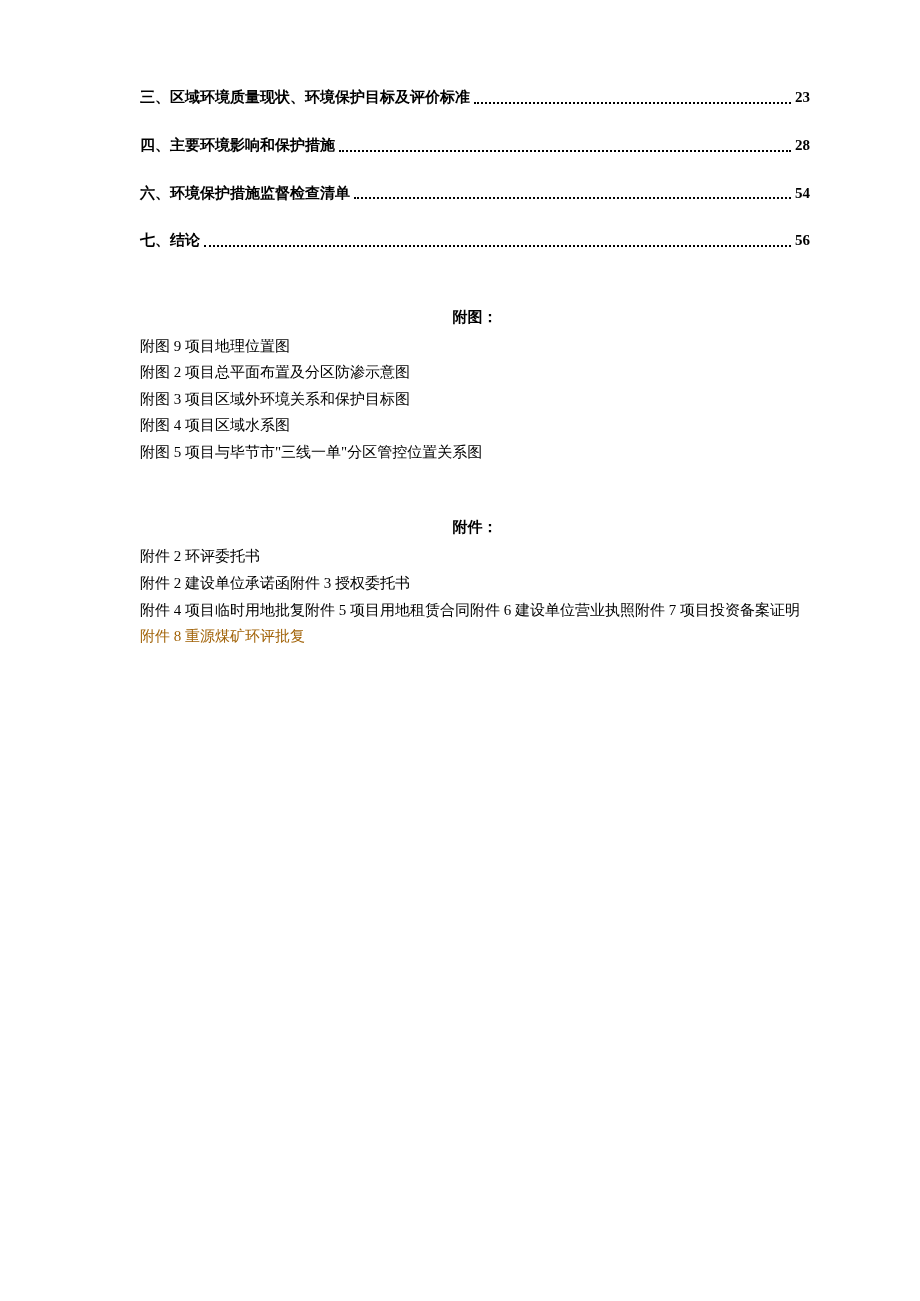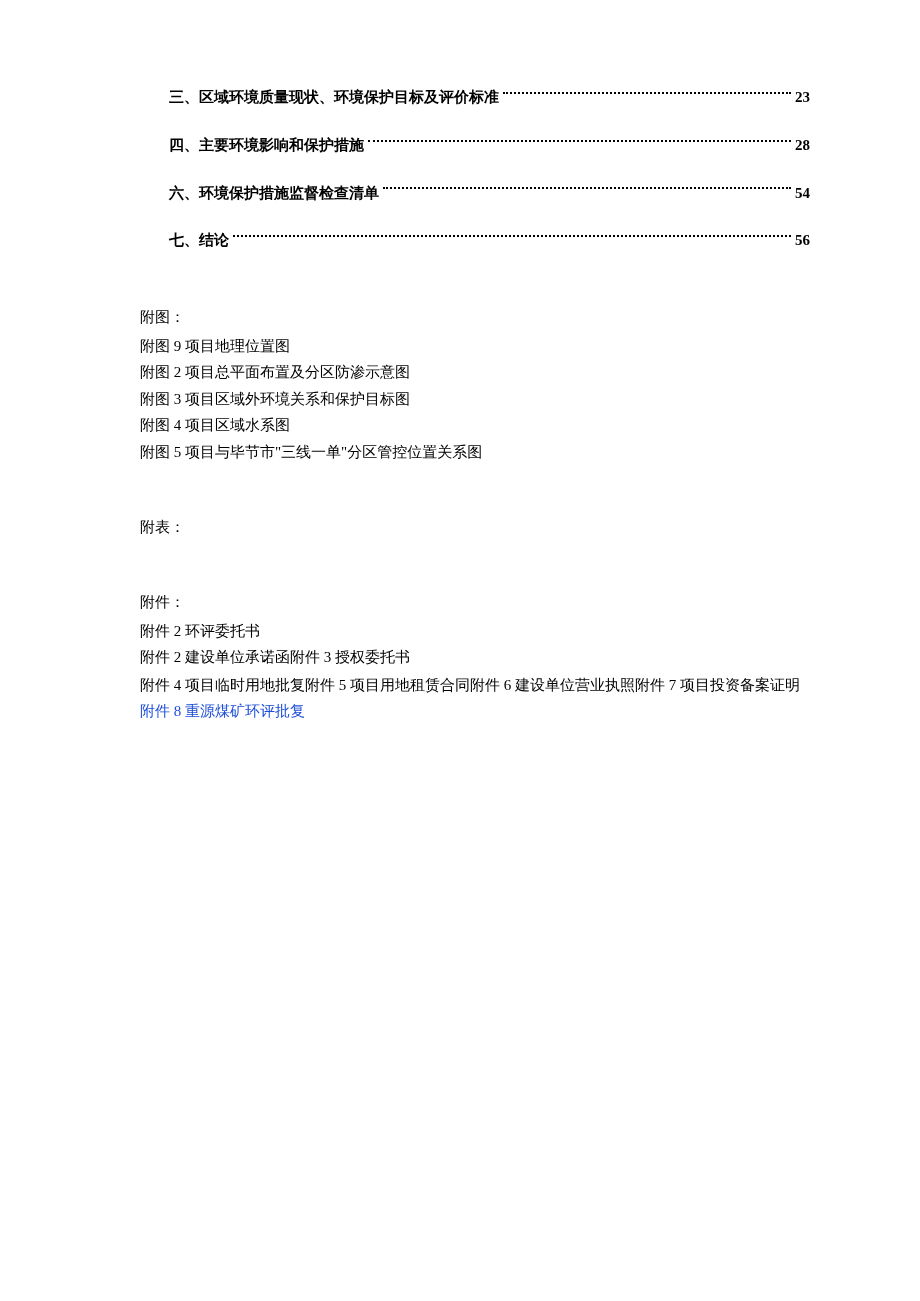--- a/index.html
+++ b/index.html
@@ -15,43 +15,43 @@
       font-size: 15px;
       color: #000000;
       padding: 85px 110px 0 140px;
       line-height: 1.65;
     }
     .toc-section {
       margin-bottom: 40px;
     }
     .toc-entry {
       display: flex;
-      align-items: center;
+      align-items: flex-end;
       margin-bottom: 23px;
       font-weight: bold;
-      margin-left: 29px;
     }
     .toc-label {
       white-space: nowrap;
     }
     .toc-dots {
       flex: 1;
       border-bottom: 2px dotted #000;
       margin: 0 4px 3px 4px;
       min-width: 10px;
       position: relative;
       top: -3px;
     }
     .toc-page {
       white-space: nowrap;
       font-weight: bold;
     }
     .section-heading {
-      font-weight: normal;
+      font-weight: bold;
       margin-bottom: 4px;
+      text-align: center;
     }
     .item-line {
       margin-bottom: 1px;
       line-height: 1.7;
     }
     .fig-section {
       margin-top: 52px;
       margin-bottom: 50px;
     }
     .table-section {
@@ -59,21 +59,21 @@
       margin-bottom: 50px;
     }
     .attach-section {
       margin-top: 28px;
     }
     .paragraph-text {
       line-height: 1.75;
       text-align: left;
     }
     .hyperlink-style {
-      color: #1d4ed8;
+      color: #a16207;
     }
   </style>
 </head>
 <body>
 
 <div class="toc-section">
   <div class="toc-entry">
     <span class="toc-label">三、区域环境质量现状、环境保护目标及评价标准</span>
     <span class="toc-dots"></span>
     <span class="toc-page">23</span>
@@ -98,21 +98,20 @@
 <div class="fig-section">
   <div class="section-heading">附图：</div>
   <div class="item-line">附图 9 项目地理位置图</div>
   <div class="item-line">附图 2 项目总平面布置及分区防渗示意图</div>
   <div class="item-line">附图 3 项目区域外环境关系和保护目标图</div>
   <div class="item-line">附图 4 项目区域水系图</div>
   <div class="item-line">附图 5 项目与毕节市"三线一单"分区管控位置关系图</div>
 </div>
 
 <div class="table-section">
-  <div class="section-heading">附表：</div>
 </div>
 
 <div class="attach-section">
   <div class="section-heading">附件：</div>
   <div class="item-line">附件 2 环评委托书</div>
   <div class="item-line">附件 2 建设单位承诺函附件 3 授权委托书</div>
   <div class="item-line paragraph-text">附件 4 项目临时用地批复附件 5 项目用地租赁合同附件 6 建设单位营业执照附件 7 项目投资备案证明</div>
   <div class="item-line hyperlink-style">附件 8 重源煤矿环评批复</div>
 </div>
 

